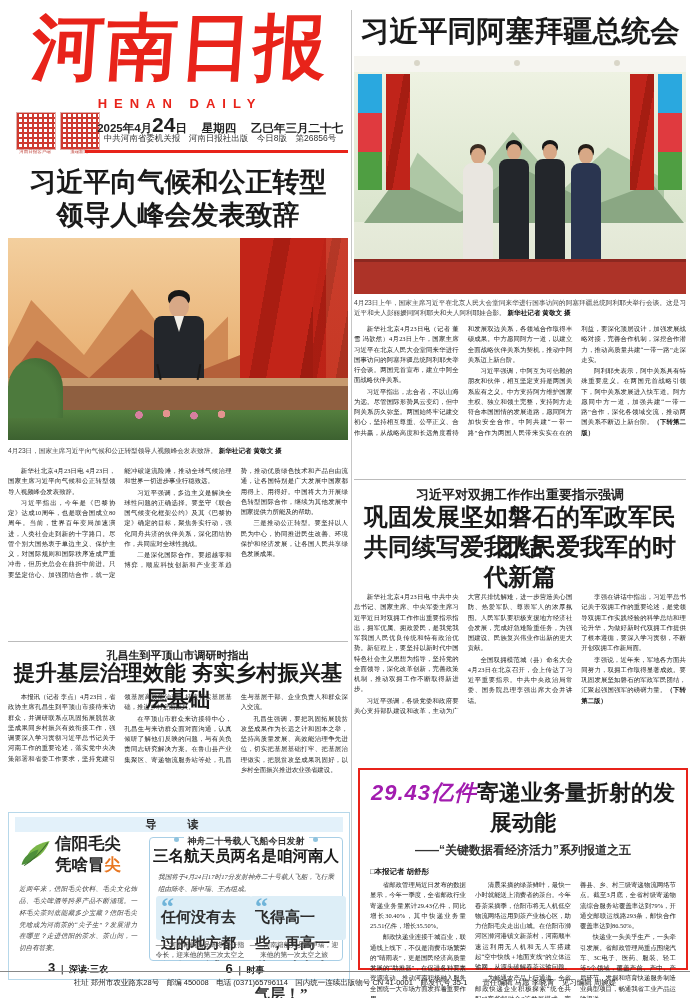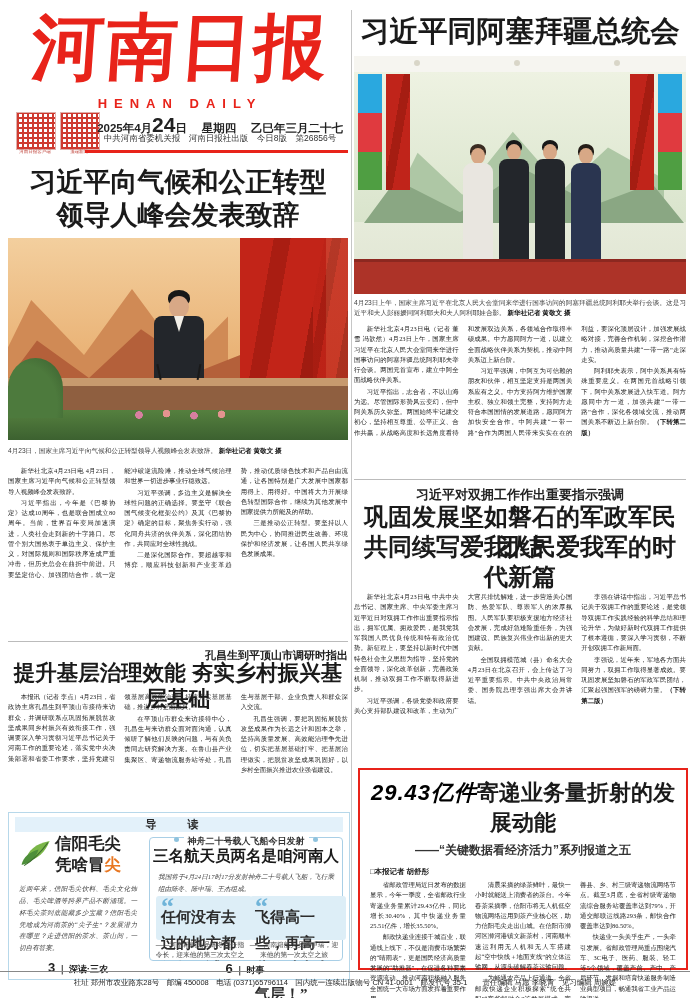--- a/index.html
+++ b/index.html
@@ -40,21 +40,21 @@
   .person-head{border-radius:50%;background:#d8a886;}
   .person-hair{border-radius:50% 50% 40% 40%;background:#181818;}
   .suit{background:#23262b;border-radius:8px 8px 0 0;}
   .ph-right{background:linear-gradient(#f4f3ec 0%,#e9eddd 60%,#dfe5d2 100%);}
   .az-flag{background:linear-gradient(#2aa8df 0 34%,#e03a3f 34% 67%,#4f9e42 67% 100%);}
   .cn-flag{background:linear-gradient(100deg,#c0241a 0 40%,#a51d12 40% 60%,#c0241a 60%);}
   .carpet{background:#ad3328;border-top:3px solid #8c2820;}
   
   .redbox{border:2.5px solid #e8231a;background:#fff;}
   .redbox-head{font-weight:900;text-align:center;color:#1a1a1a;}
-  .redbox-head .num{color:#000000;font-style:italic;letter-spacing:1px;}
+  .redbox-head .num{color:#a21caf;font-style:italic;letter-spacing:1px;}
   .redbox-sub{text-align:center;color:#333;font-weight:700;}
   
   .daodu{border:1px solid #b7d8ea;background:#fff;}
   .daodu-bar{background:#e3f1fa;text-align:center;font-weight:700;color:#2b2b2b;letter-spacing:14px;}
   .tea-title{font-weight:900;color:#222;}
   .tea-hl{color:#e87722;}
   .tea-body{font-family:"Liberation Serif","DejaVu Serif",serif;font-size:6.6px;line-height:1.8;
       text-align:justify;color:#444;font-style:italic;}
   .pageref{font-weight:700;color:#222;font-size:9px;}
   .pageref .n{font-size:13px;}
@@ -126,21 +126,21 @@
   <div class="abs bodytext cols3" style="left:8px;top:466px;width:340px;height:168px;">
     <p>新华社北京4月23日电 4月23日，国家主席习近平向气候和公正转型领导人视频峰会发表致辞。</p>
     <p>习近平指出，今年是《巴黎协定》达成10周年，也是联合国成立80周年。当前，世界百年变局加速演进，人类社会走到新的十字路口。尽管个别大国热衷于单边主义、保护主义，对国际规则和国际秩序造成严重冲击，但历史总会在曲折中前进。只要坚定信心、加强团结合作，就一定能冲破逆流险滩，推动全球气候治理和世界一切进步事业行稳致远。</p>
     <p>习近平强调，多边主义是解决全球性问题的正确选择。要坚守《联合国气候变化框架公约》及其《巴黎协定》确定的目标，聚焦务实行动，强化同舟共济的伙伴关系，深化团结协作，共同应对全球性挑战。</p>
     <p>二是深化国际合作。要超越零和博弈，顺应科技创新和产业变革趋势，推动优质绿色技术和产品自由流通，让各国特别是广大发展中国家都用得上、用得好。中国将大力开展绿色转型国际合作，继续为其他发展中国家提供力所能及的帮助。</p>
     <p>三是推动公正转型。要坚持以人民为中心，协同推进民生改善、环境保护和经济发展，让各国人民共享绿色发展成果。</p>
   </div>
 
   <div class="abs rule-h" style="left:8px;top:641px;width:340px;"></div>
 
-  <div class="abs kicker" style="left:8px;top:648px;width:340px;font-size:11px;text-align:right;">孔昌生到平顶山市调研时指出</div>
+  <div class="abs kicker" style="left:8px;top:648px;width:340px;font-size:11px;">孔昌生到平顶山市调研时指出</div>
   <div class="abs h-black" style="left:8px;top:660px;width:340px;font-size:21.5px;line-height:26px;">提升基层治理效能  夯实乡村振兴基层基础</div>
   <div class="abs bodytext cols3" style="left:8px;top:692px;width:340px;height:97px;">
     <p>本报讯（记者 李点）4月23日，省政协主席孔昌生到平顶山市接待来访群众，并调研联系点巩固拓展脱贫攻坚成果同乡村振兴有效衔接工作，强调要深入学习贯彻习近平总书记关于河南工作的重要论述，落实党中央决策部署和省委工作要求，坚持党建引领基层高效能治理，持续夯实基层基础，推进乡村全面振兴。</p>
     <p>在平顶山市群众来访接待中心，孔昌生与来访群众面对面沟通，认真倾听了解他们反映的问题，与有关负责同志研究解决方案。在鲁山县产业集聚区、寄递物流服务站等处，孔昌生与基层干部、企业负责人和群众深入交流。</p>
     <p>孔昌生强调，要把巩固拓展脱贫攻坚成果作为长远之计和固本之举，坚持高质量发展、高效能治理争先进位，切实把基层基础打牢、把基层治理做实，把脱贫攻坚成果巩固好，以乡村全面振兴推进农业强省建设。</p>
   </div>
 
   <div class="abs daodu" style="left:8px;top:796px;width:340px;height:166px;margin-top:16px;">
     <div class="daodu-bar" style="margin:4px 6px 0 6px;height:15px;line-height:15px;font-size:11px;">导 读</div>
 

